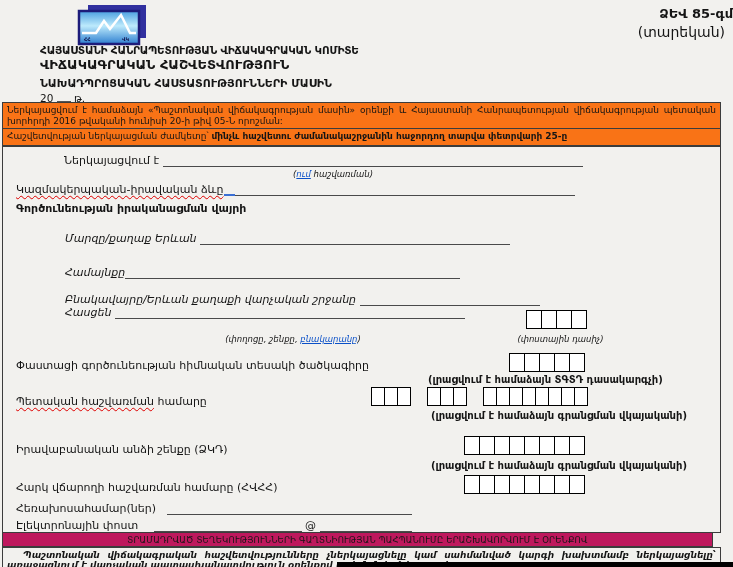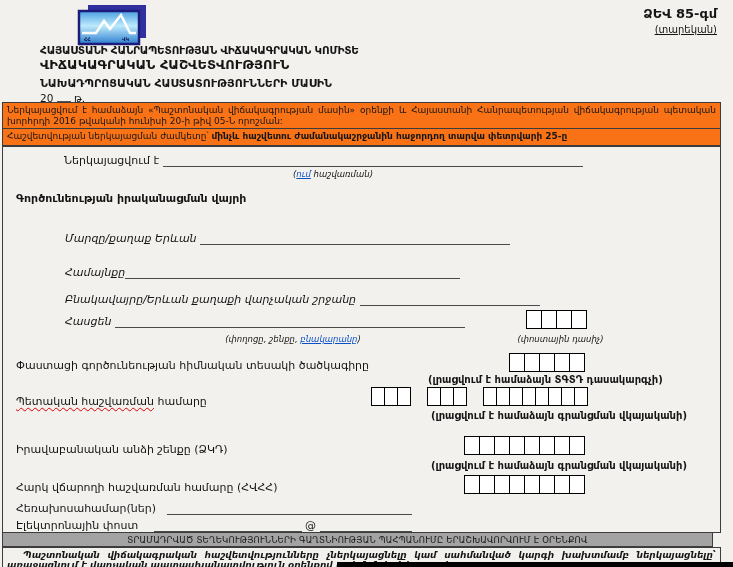--- a/index.html
+++ b/index.html
@@ -1,22 +1,22 @@
 <!DOCTYPE html>
 <html><head>
 <meta charset="utf-8">
 <style>
   html,body{margin:0;padding:0;}
   body{width:733px;height:567px;background:#f2f1ee;font-family:"DejaVu Sans",sans-serif;color:#151515;}
   .page{position:relative;width:733px;height:567px;overflow:hidden;}
 
   
   .logo{position:absolute;left:76px;top:4px;width:76px;height:42px;}
-  .form-code{position:absolute;right:16px;top:6px;font-weight:bold;font-size:13px;}
-  .periodicity{position:absolute;right:16px;top:24px;font-size:10px;text-decoration:underline;}
+  .form-code{position:absolute;right:0;top:6px;font-weight:bold;font-size:13px;}
+  .periodicity{position:absolute;right:8px;top:24px;font-size:14px;}
   .t-line{position:absolute;left:40px;right:0;font-weight:bold;}
   .committee{top:44px;font-size:10.5px;letter-spacing:-0.2px;}
   .reporttype{top:57px;font-size:13px;}
   .maintitle{top:77px;font-size:11px;}
   .yearline{top:91px;font-weight:normal;font-size:10.5px;}
   .year-fill{display:inline-block;width:14px;border-bottom:1px solid #555;height:10px;}
 
   
   .noticebox{position:absolute;left:2px;width:709px;border:1px solid #3c3c3c;background:#f97316;
              font-size:9px;line-height:10.5px;padding:2px 4px;text-align:justify;}
@@ -37,21 +37,21 @@
         text-decoration-thickness:1px;text-underline-offset:2px;}
   .link{color:#0a50c8;text-decoration:underline;}
   .bluemark{display:inline-block;width:11px;border-bottom:2px solid #3b6fd4;height:8px;vertical-align:bottom;}
 
   .cells{position:absolute;display:flex;}
   .cell{width:14px;height:17px;border:1px solid #000;background:#fff;margin-right:-1px;flex:none;}
   .cells-sm .cell{width:12px;}
 
   
   .confbar{position:absolute;top:532px;left:2px;width:709px;height:11px;border:1px solid #3c3c3c;
-           background:#a3a3a3;font-size:8.5px;text-align:center;padding-top:2px;letter-spacing:0.2px;}
+           background:#be185d;font-size:8.5px;text-align:center;padding-top:2px;letter-spacing:0.2px;}
   .penalty{position:absolute;top:547px;left:2px;width:709px;height:16px;border:1px solid #3c3c3c;
            font-size:9px;line-height:10px;font-weight:bold;font-style:italic;text-align:justify;
            padding:2px 4px;text-indent:16px;}
   .blackbar{position:absolute;left:337px;top:562px;width:396px;height:5px;background:#000;}
 </style>
 </head>
 <body>
 
 <div class="page">
 
@@ -92,38 +92,41 @@
   <div class="main">
 
     <div class="row" style="top:8px;left:13px;margin-left:48px;">
       <span>Ներկայացվում է</span>
       <span class="fill" style="width:420px;"></span>
     </div>
     <div class="row hint center" style="top:23px;left:230px;width:200px;">
       <span>(</span><span class="link">ում</span><span> հաշվառման)</span>
     </div>
 
-
-    <div class="row b" style="top:46px;left:13px;text-align:right;">Գործունեության իրականացման վայրի</div>
+    <div class="row" style="top:37px;left:13px;">
+      <span class="wavy">Կազմակերպական-իրավական ձևը</span><span class="bluemark"></span><span class="fill" style="width:340px;"></span>
+    </div>
+
+    <div class="row b" style="top:56px;left:13px;text-align:right;">Գործունեության իրականացման վայրի</div>
 
     <div class="row it" style="top:86px;left:38px;">
       <span>Մարզը/քաղաք Երևան</span>
       <span class="fill" style="width:310px;"></span>
     </div>
 
     <div class="row it" style="top:120px;left:38px;">
       <span>Համայնքը</span><span class="fill" style="width:335px;"></span>
     </div>
 
     <div class="row it" style="top:147px;left:38px;">
       <span>Բնակավայրը/Երևան քաղաքի վարչական շրջանը</span>
       <span class="fill" style="width:180px;"></span>
     </div>
 
-    <div class="row it" style="top:169px;left:38px;">
+    <div class="row it" style="top:160px;left:38px;">
       <span>Հասցեն</span>
       <span class="fill" style="width:350px;"></span>
     </div>
     <div class="cells" style="top:164px;left:523px;">
         <span class="cell"></span>
         <span class="cell"></span>
         <span class="cell"></span>
         <span class="cell"></span>
       </div>
 

